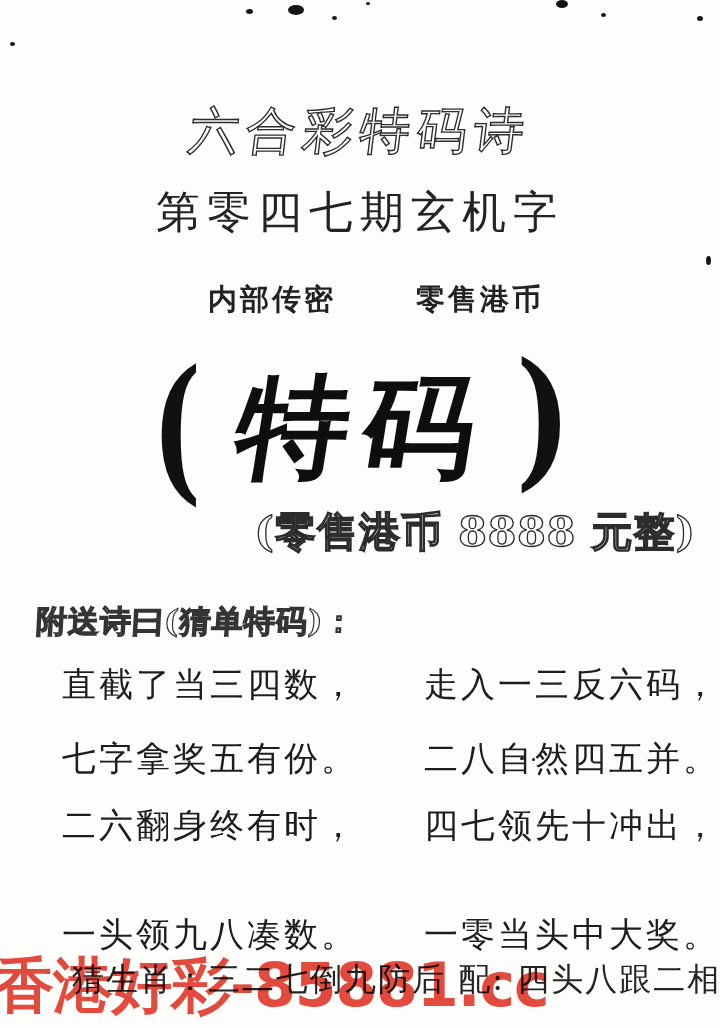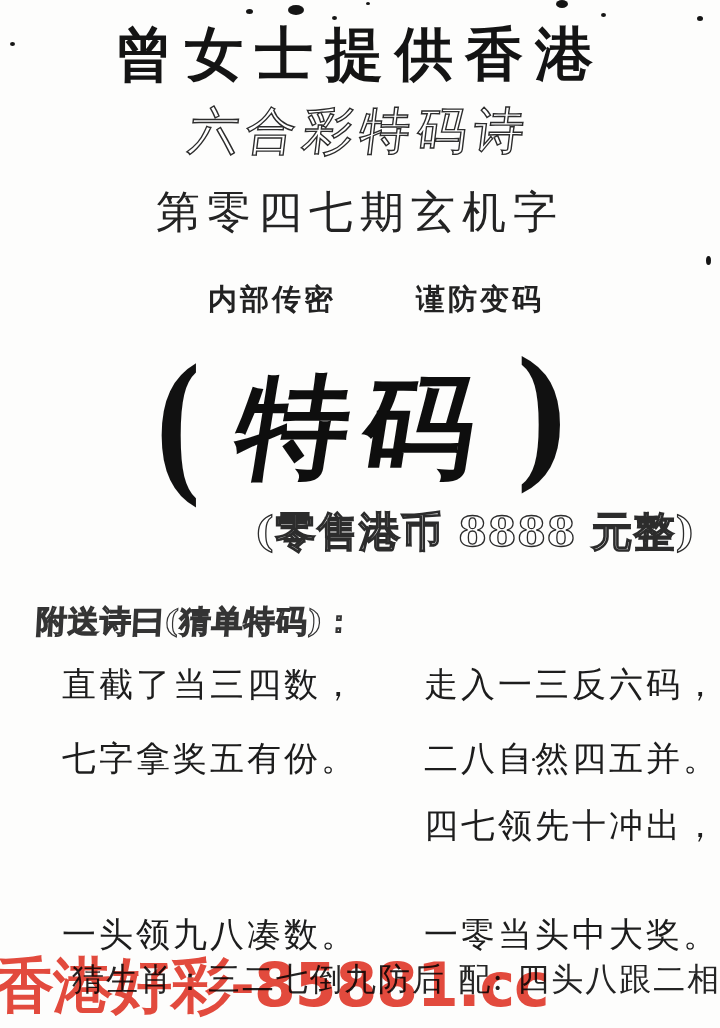--- a/index.html
+++ b/index.html
@@ -160,47 +160,47 @@
   <span class="speck" style="left:366px;top:2px;width:4px;height:3px;"></span>
   <span class="speck" style="left:556px;top:0px;width:12px;height:8px;"></span>
   <span class="speck" style="left:601px;top:13px;width:5px;height:4px;"></span>
   <span class="speck" style="left:697px;top:16px;width:6px;height:5px;"></span>
   <span class="speck" style="left:10px;top:42px;width:5px;height:4px;"></span>
   <span class="speck" style="left:168px;top:196px;width:4px;height:4px;"></span>
   <span class="speck" style="left:706px;top:256px;width:5px;height:9px;"></span>
   <span class="speck" style="left:520px;top:757px;width:4px;height:3px;"></span>
   <span class="speck" style="left:532px;top:758px;width:3px;height:3px;"></span>
 
-  <div class="row title-main">曾女士提供香港</div>
   <div class="row title-sub">六合彩特码诗</div>
   <div class="row title-issue">第零四七期玄机字</div>
 
   <div class="row notice-row">
     <span>内部传密</span>
-    <span>谨防变码</span>
+    <span>零售港币</span>
   </div>
 
 
   <div class="row special-row">
     <span class="bigparen">(</span><span class="bigtext">特码</span><span class="bigparen close">)</span>
   </div>
 
   <div class="price-line">(零售港币 8888 元整)</div>
 
   <div class="poem-header">附送诗曰(猜单特码)：</div>
 
   <div class="poem-row r1">
     <span class="col left">直截了当三四数，</span>
     <span class="col right">走入一三反六码，</span>
   </div>
   <div class="poem-row r2">
     <span class="col left">七字拿奖五有份。</span>
     <span class="col right">二八自然四五并。</span>
   </div>
   <div class="poem-row r3">
+    <span class="col left">二六翻身终有时，</span>
     <span class="col right">四七领先十冲出，</span>
   </div>
   <div class="poem-row r4">
     <span class="col left">一头领九八凑数。</span>
     <span class="col right">一零当头中大奖。</span>
   </div>
 
   <div class="bottom-line">猜生肖：三二七倒九防后 配: 四头八跟二相随</div>
 
   <div class="watermark" style="color: rgb(226, 58, 44);">香港好彩-85881.cc</div>

